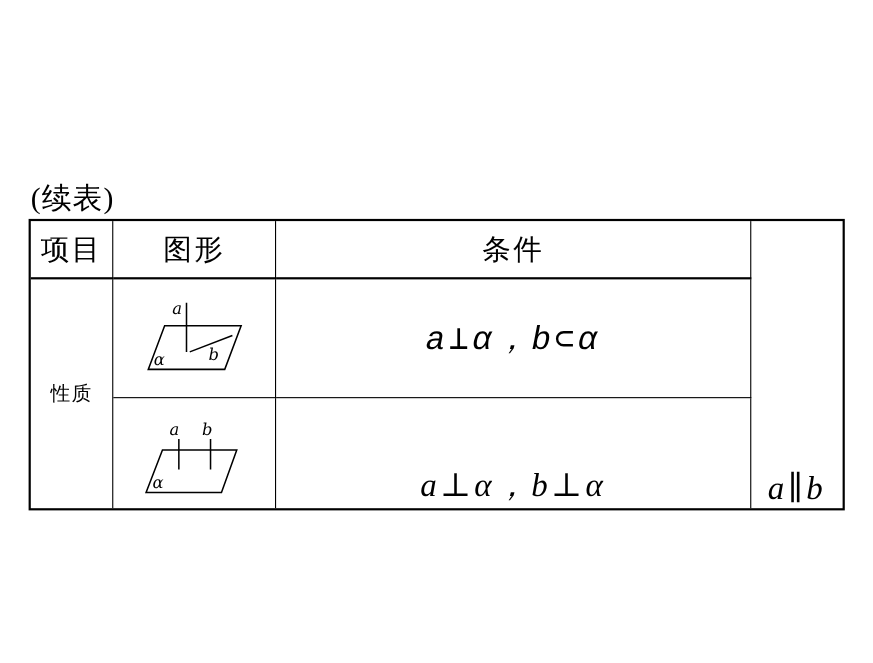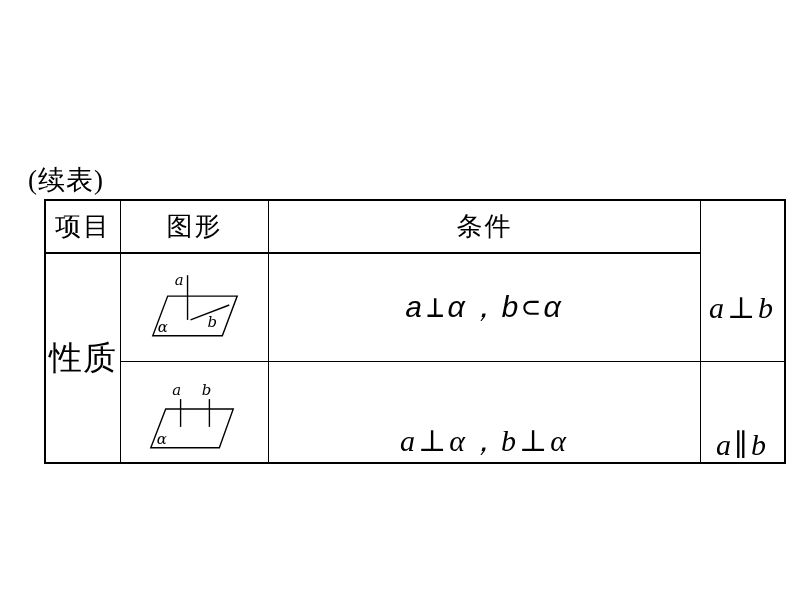--- a/index.html
+++ b/index.html
@@ -20,21 +20,21 @@
     position: absolute;
     left: 28px;
     top: 163px;
     font-size: 27px;
     line-height: 34px;
     color: #000000;
     letter-spacing: 1px;
   }
   .props-table {
     position: absolute;
-    left: 44px;
+    left: 26px;
     top: 199px;
     display: grid;
     grid-template-columns: 75px 148px 432px 83px;
     grid-template-rows: 53px 108px 100px;
     border: 2px solid #000000;
     background: #ffffff;
   }
   .cell {
     display: flex;
     align-items: center;
@@ -49,21 +49,21 @@
     letter-spacing: 2px;
     border-bottom-width: 2px;
   }
   .c-hdr1 { grid-area: 1 / 1; }
   .c-hdr2 { grid-area: 1 / 2; }
   .c-hdr3 { grid-area: 1 / 3; }
   .c-hdr4 { grid-area: 1 / 4; border-right: none; }
   .c-group {
     grid-area: 2 / 1 / span 2 / auto;
     border-bottom: none;
-    font-size: 33px;
+    font-size: 18px;
     letter-spacing: 1px;
   }
   .c-fig1   { grid-area: 2 / 2; }
   .c-cond1  { grid-area: 2 / 3; font-family: Liberation Mono, monospace; }
   .c-concl1 { grid-area: 2 / 4; border-right: none; }
   .c-fig2   { grid-area: 3 / 2; border-bottom: none; }
   .c-cond2  { grid-area: 3 / 3; border-bottom: none; align-items: flex-end; }
   .c-concl2 { grid-area: 3 / 4; border-right: none; border-bottom: none; align-items: flex-end; }
   .math {
     font-size: 30px;
@@ -100,23 +100,20 @@
         <line x1="67" y1="21" x2="67" y2="66" stroke="#000" stroke-width="1.4"></line>
         <line x1="70" y1="66" x2="109" y2="51" stroke="#000" stroke-width="1.4"></line>
         <text x="63" y="31" text-anchor="end" class="fig-lbl">a</text>
         <text x="92" y="73" text-anchor="middle" class="fig-lbl">b</text>
         <text x="42" y="78" text-anchor="middle" class="fig-lbl">α</text>
       </svg>
     </div>
     <div class="cell c-cond1">
       <span class="math">a⊥α，b⊂α</span>
     </div>
-    <div class="cell c-concl1">
-      <span class="math">a⊥b</span>
-    </div>
 
     <div class="cell c-fig2">
       <svg class="fig-svg" width="148" height="99" viewBox="0 0 148 99">
         <path d="M45,46 L113,46 L99,85 L30,85 Z" fill="none" stroke="#000" stroke-width="1.4"></path>
         <line x1="60" y1="36" x2="60" y2="64" stroke="#000" stroke-width="1.4"></line>
         <line x1="89" y1="36" x2="89" y2="64" stroke="#000" stroke-width="1.4"></line>
         <text x="56" y="32" text-anchor="middle" class="fig-lbl">a</text>
         <text x="86" y="32" text-anchor="middle" class="fig-lbl">b</text>
         <text x="41" y="81" text-anchor="middle" class="fig-lbl">α</text>
       </svg>

